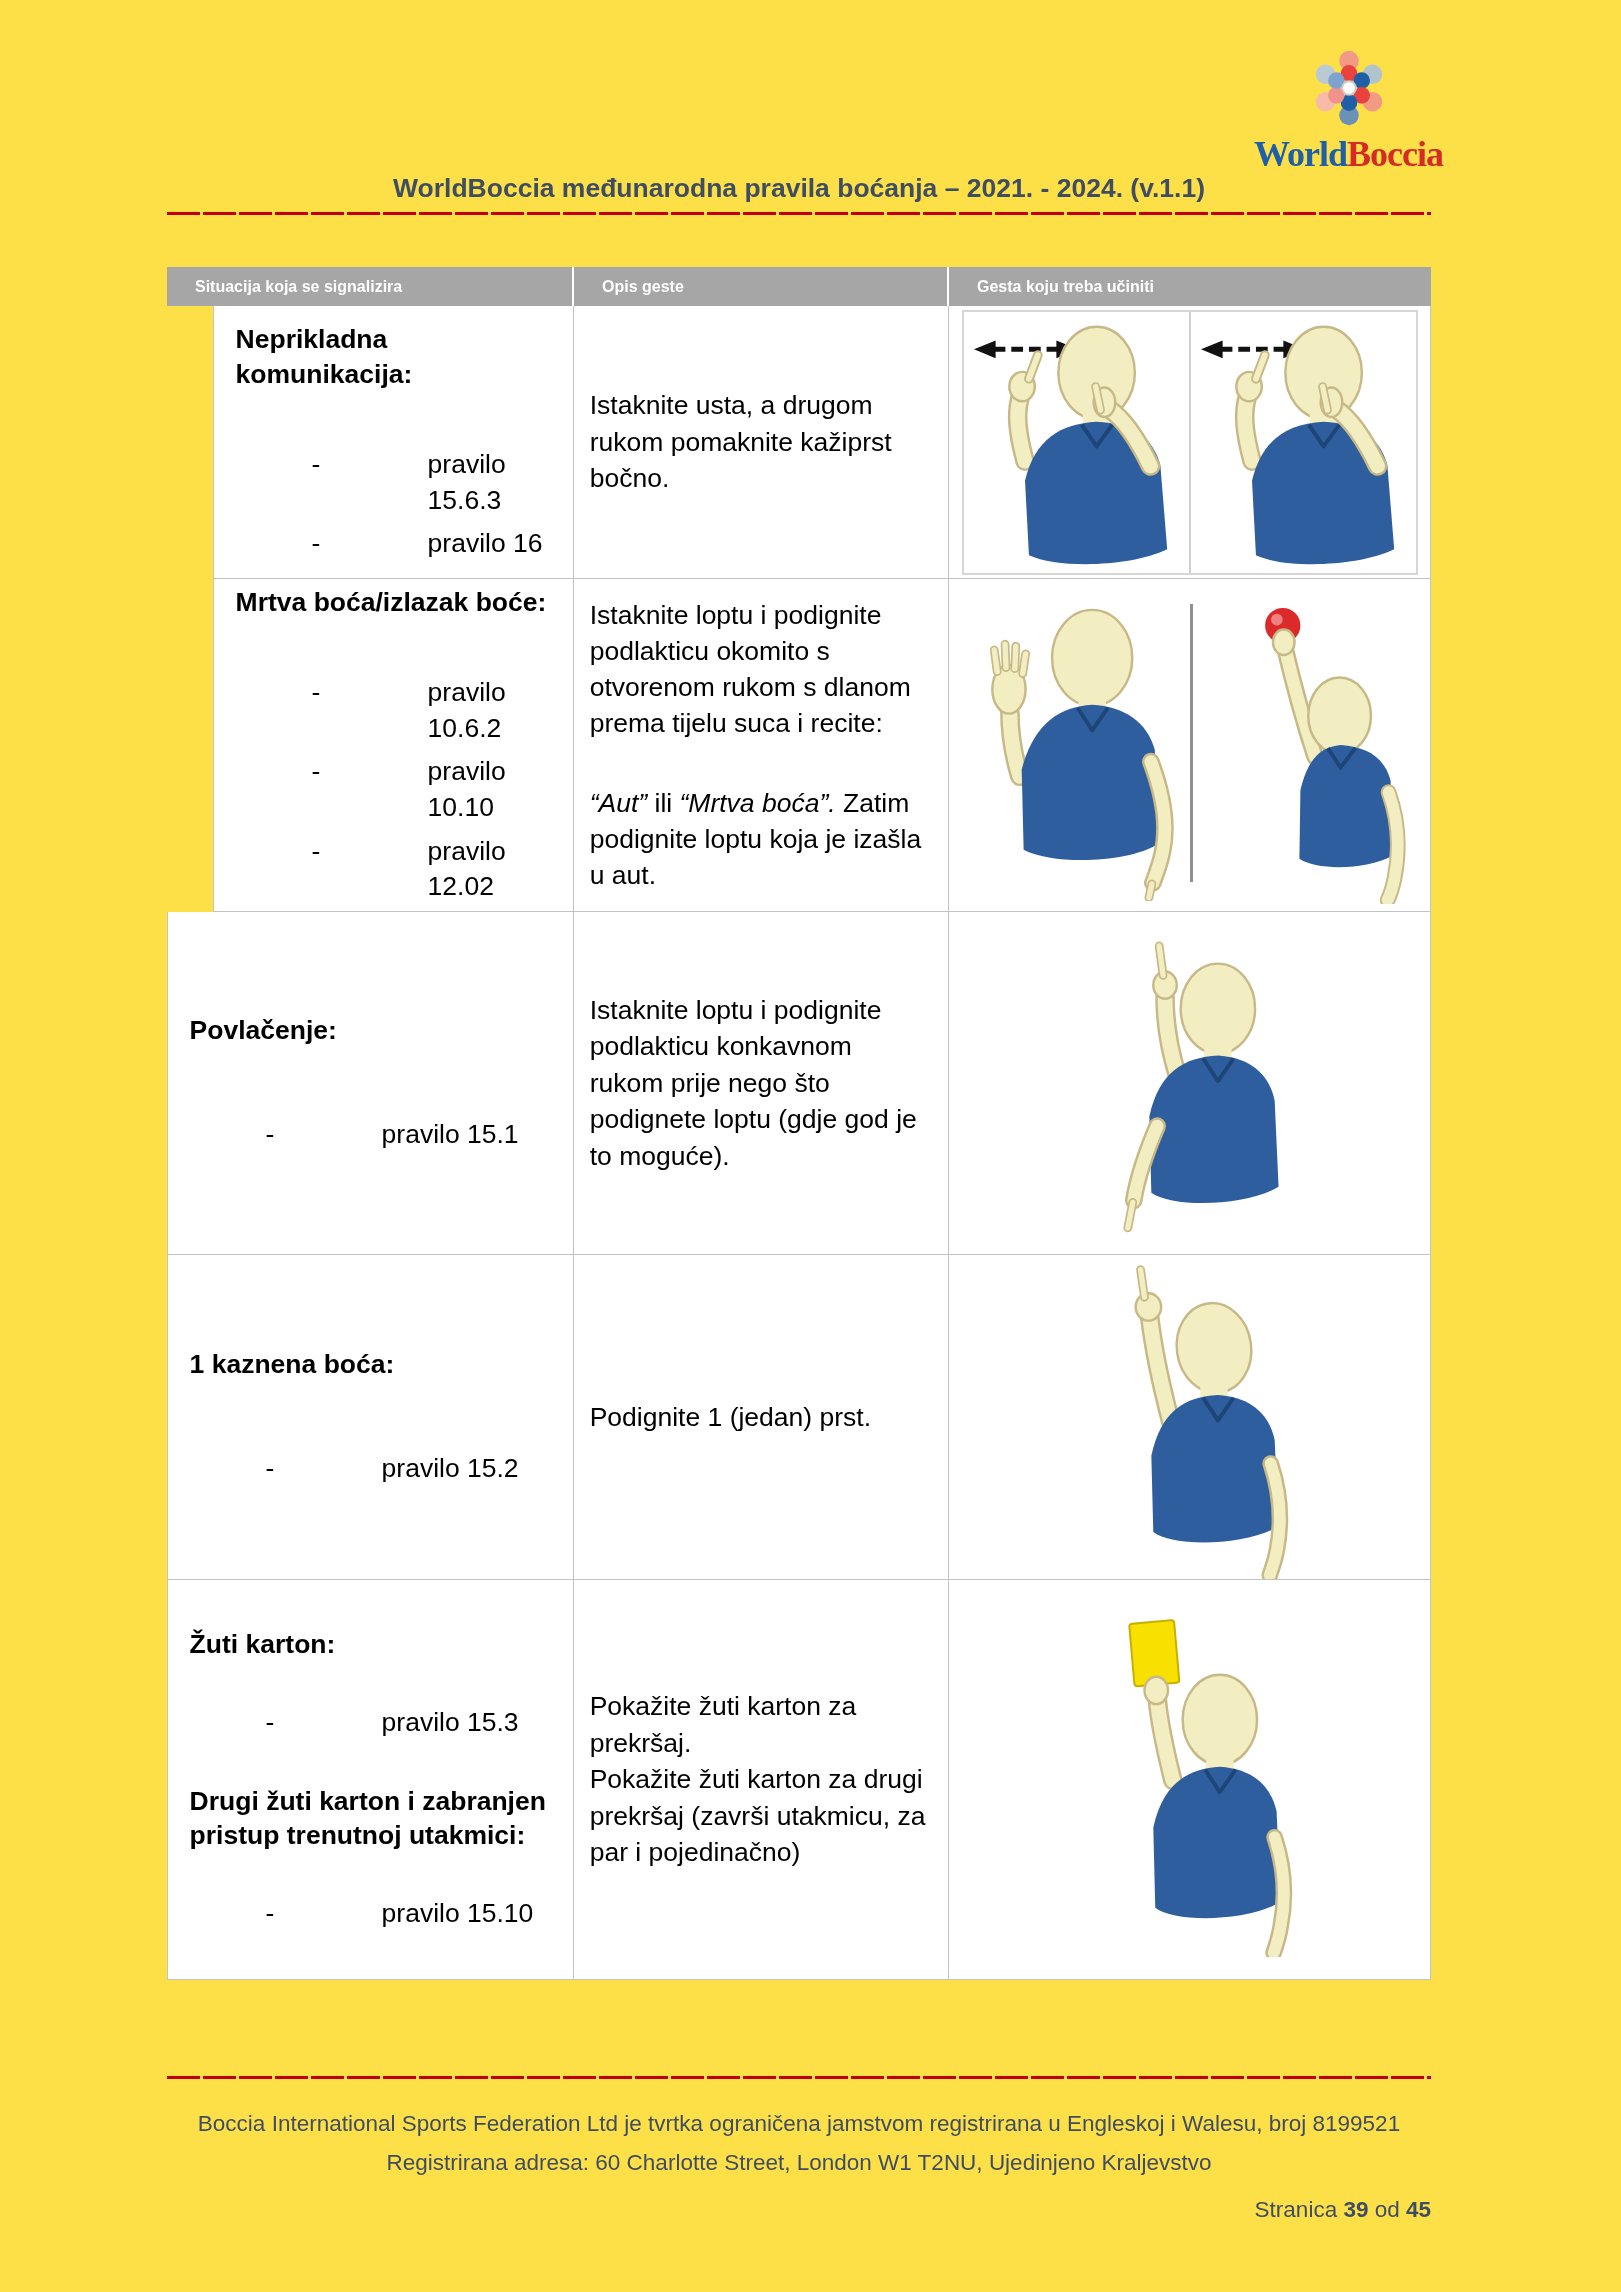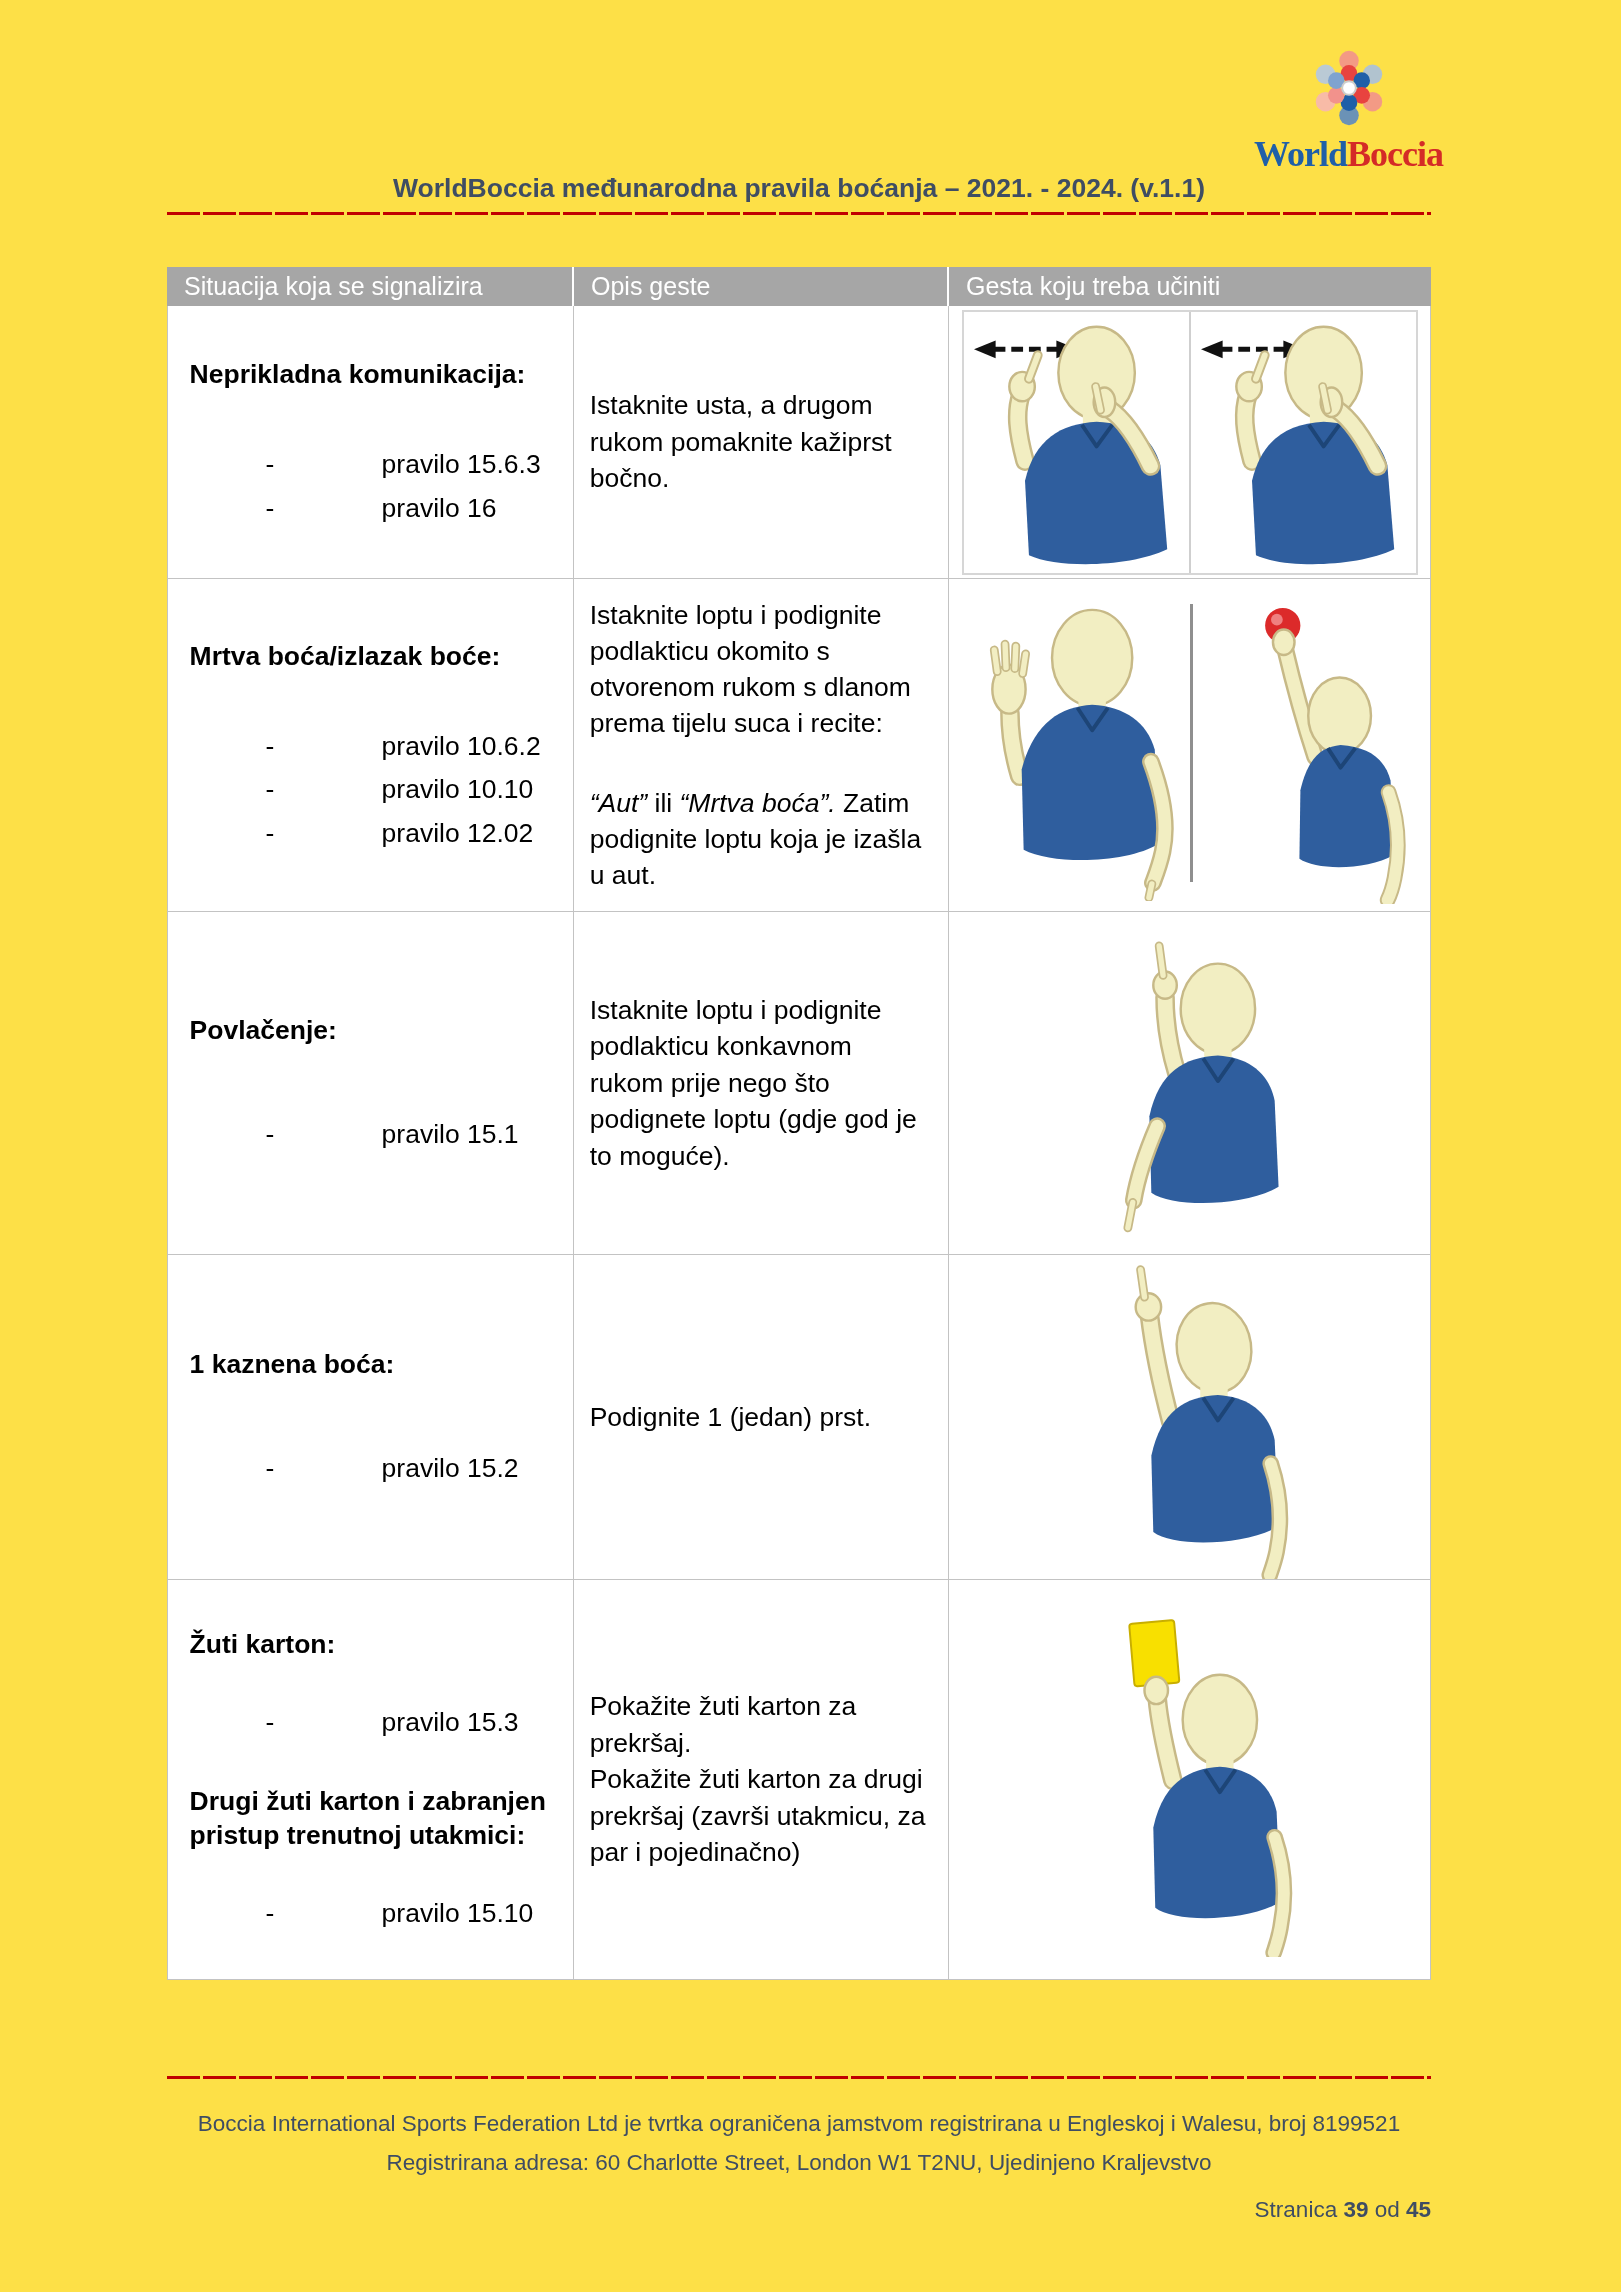--- a/index.html
+++ b/index.html
@@ -21,32 +21,32 @@
   .red-rule { position:absolute; left:167px; width:1264px; height:2.9px;
               background:repeating-linear-gradient(90deg,#c00000 0 33px, rgba(0,0,0,0) 33px 36px); }
   .red-rule.top { top:212px; }
   .red-rule.bottom { top:2076px; }
 
   
   .rules-table { position:absolute; top:267px; left:167px; width:1264px;
                  display:grid;
                  grid-template-columns:407px 375px 482px;
                  grid-template-rows:39px 273px 333px 343px 325px 400px; }
-  .hcell { background:#a6a6a6; color:#fff; font-weight:normal; font-size:25px;
-           line-height:39px; padding:0 17px; white-space:nowrap; overflow:hidden; }
+  .hcell { background:#a6a6a6; color:#fff; font-weight:bold; font-size:16px;
+           line-height:39px; padding:0 28px; white-space:nowrap; overflow:hidden; }
   .hcell.sep { border-right:2px solid #fff; }
   .cell { border-right:1px solid #c3c3c3; border-bottom:1px solid #c3c3c3; background:#fff; }
   .cell.first { border-left:1px solid #c3c3c3; }
 
   .sit { display:flex; flex-direction:column; justify-content:center; padding:9.8px 13.7px 9.8px 21.6px; }
   .sit-title { font-size:26.5px; font-weight:bold; line-height:1.32; }
   .rules-list { display:flex; flex-direction:column; gap:7.8px; }
   .rule { display:flex; font-size:26.5px; padding-left:76px; line-height:1.35; }
   .rule .dash { width:116px; flex:0 0 116px; }
-  .g56 { gap:55px; } .g70 { gap:69px; } .g44 { gap:43px; }
+  .g56 { gap:55px;margin-left:46px; } .g70 { gap:69px; } .g44 { gap:43px; }
 
   .desc { display:flex; flex-direction:column; justify-content:center; align-items:center;
           text-align:left; font-size:26.5px; line-height:1.38; padding:3.9px 15.7px; }
   .desc .desc-p { width:100%; } .dgap34 { gap:44px; } .dgap40 { }
   .it { font-style:italic; }
 
   .gest { display:flex; align-items:center; justify-content:center; padding:3.9px; }
 
   .img-duo { display:flex; border:2px solid #d6d6d6; background:#fff; }
   .img-duo .pane { padding:2px; background:#fff; }

